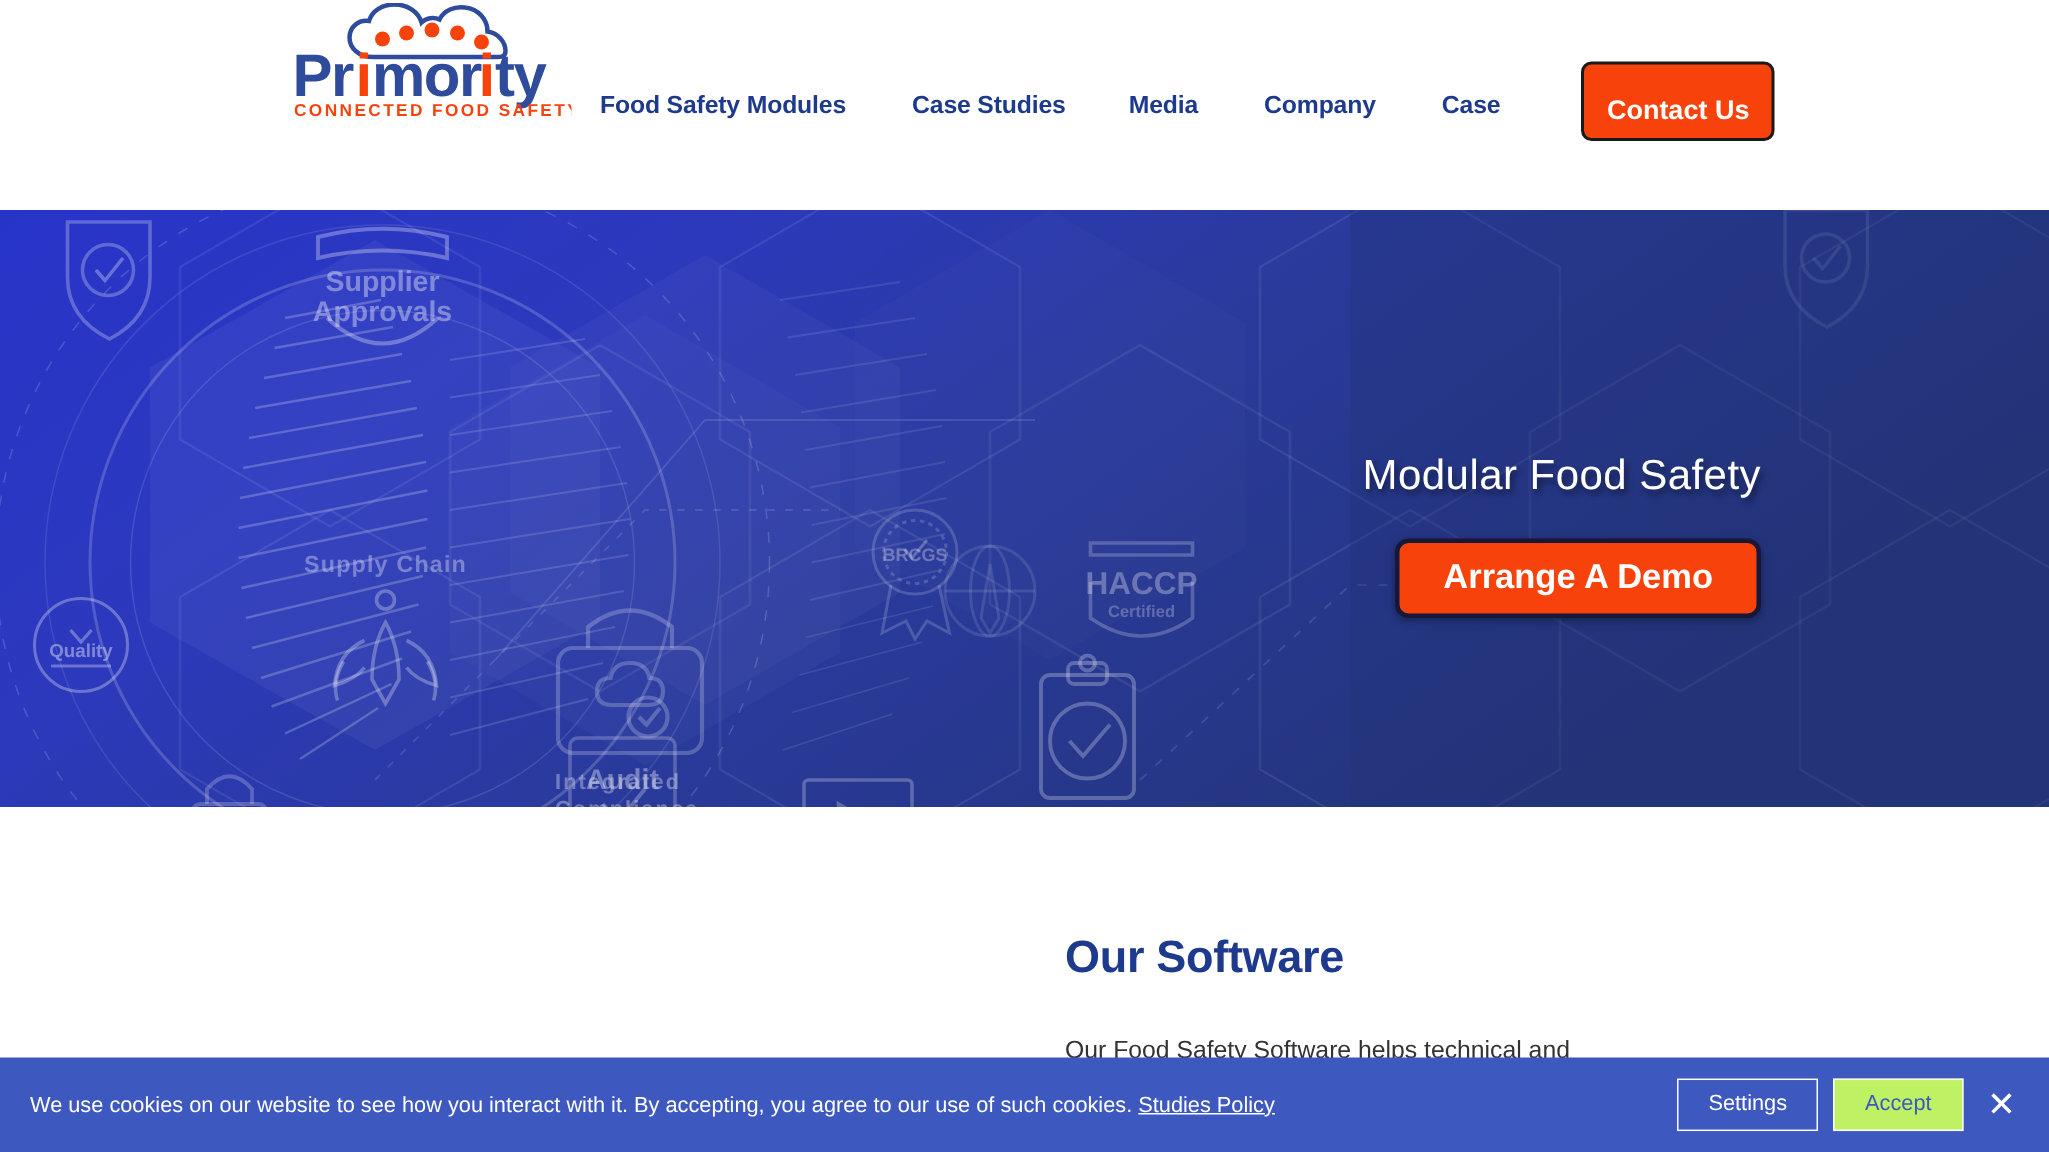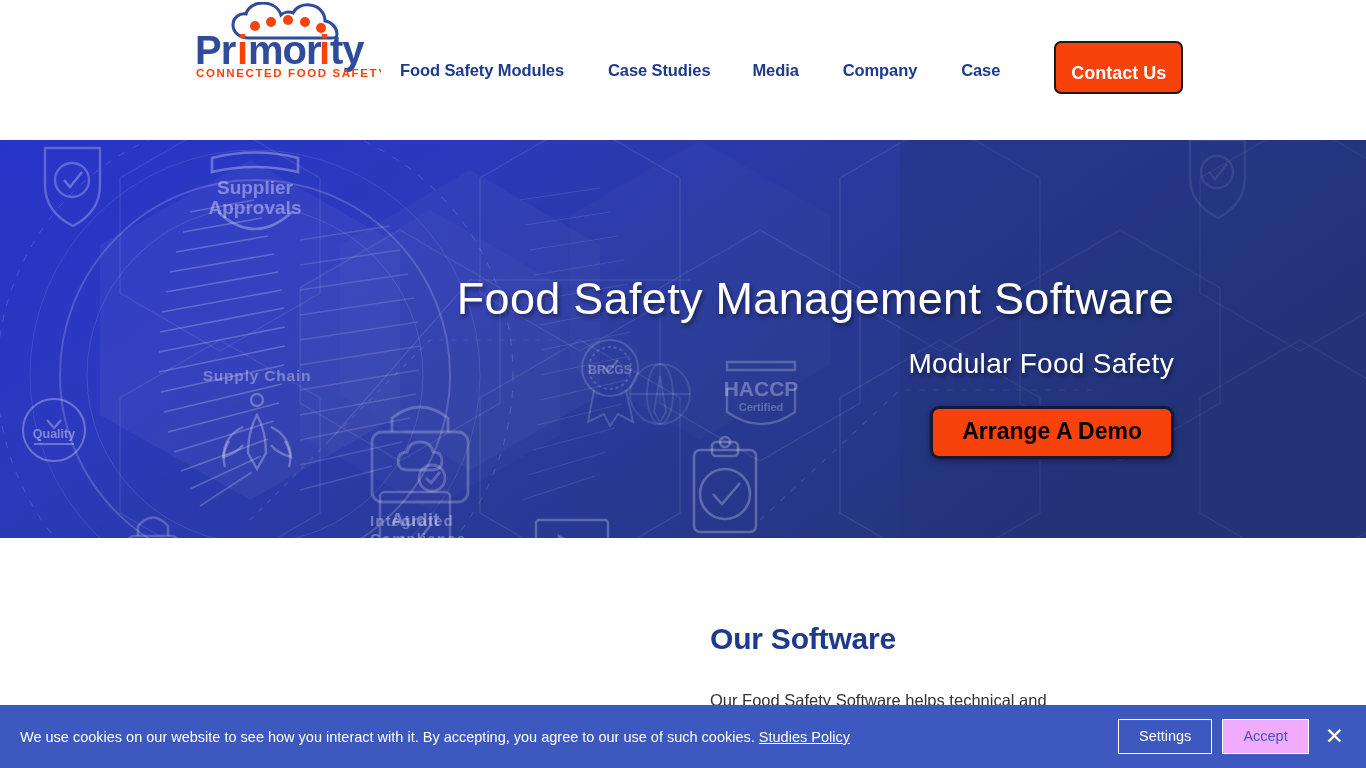--- a/index.html
+++ b/index.html
@@ -94,21 +94,21 @@
     font-size: 28px;
     font-weight: normal;
     letter-spacing: 0.3px;
     margin-top: 26px;
     text-shadow: 2px 3px 4px rgba(0,0,0,0.45);
     white-space: nowrap;
   }
   .demo-btn-wrap { margin-top: 26px; display: flex; justify-content: flex-end; }
   .demo-btn {
     background: #f7430b;
-    color: #000000;
+    color: #ffffff;
     font-size: 23px;
     font-weight: bold;
     border: 3px solid #17173a;
     border-radius: 9px;
     padding: 11px 29px 13px 29px;
     cursor: pointer;
     line-height: 1;
     white-space: nowrap;
     box-shadow: 0 2px 6px rgba(0,0,0,0.35);
   }
@@ -163,21 +163,21 @@
     background: transparent;
     border: 1.5px solid #ffffff;
     color: #ffffff;
     font-size: 14.5px;
     padding: 9px 20px;
     cursor: pointer;
     line-height: 1.1;
     white-space: nowrap;
   }
   .btn-accept {
-    background: #f0abfc;
+    background: #bef264;
     border: 1.5px solid #ffffff;
     color: #3d58bf;
     font-size: 14.5px;
     padding: 9px 20px;
     cursor: pointer;
     line-height: 1.1;
     white-space: nowrap;
   }
   .btn-close {
     background: transparent; border: none;
@@ -429,21 +429,20 @@
         <path d="M0 8 L55 8 L55 45 Q55 72 28 86 Q0 72 0 45 Z"></path>
         <circle cx="27" cy="40" r="16"></circle>
         <path d="M19 40 l6 7 l12 -15"></path>
       </g>
 
       <rect x="900" y="0" width="466" height="398" fill="#233478" opacity="0.35"></rect>
     </svg>
   </div>
 
   <div class="hero-content">
-    <h1 class="hero-title">Food Safety Management Software</h1>
     <h2 class="hero-sub">Modular Food Safety</h2>
     <div class="demo-btn-wrap">
       <button class="demo-btn">Arrange A Demo</button>
     </div>
   </div>
 </section>
 
 <section class="software">
   <h2 class="sw-heading">Our Software</h2>
   <p class="sw-body">Our Food Safety Software helps technical and quality managers to control their</p>

